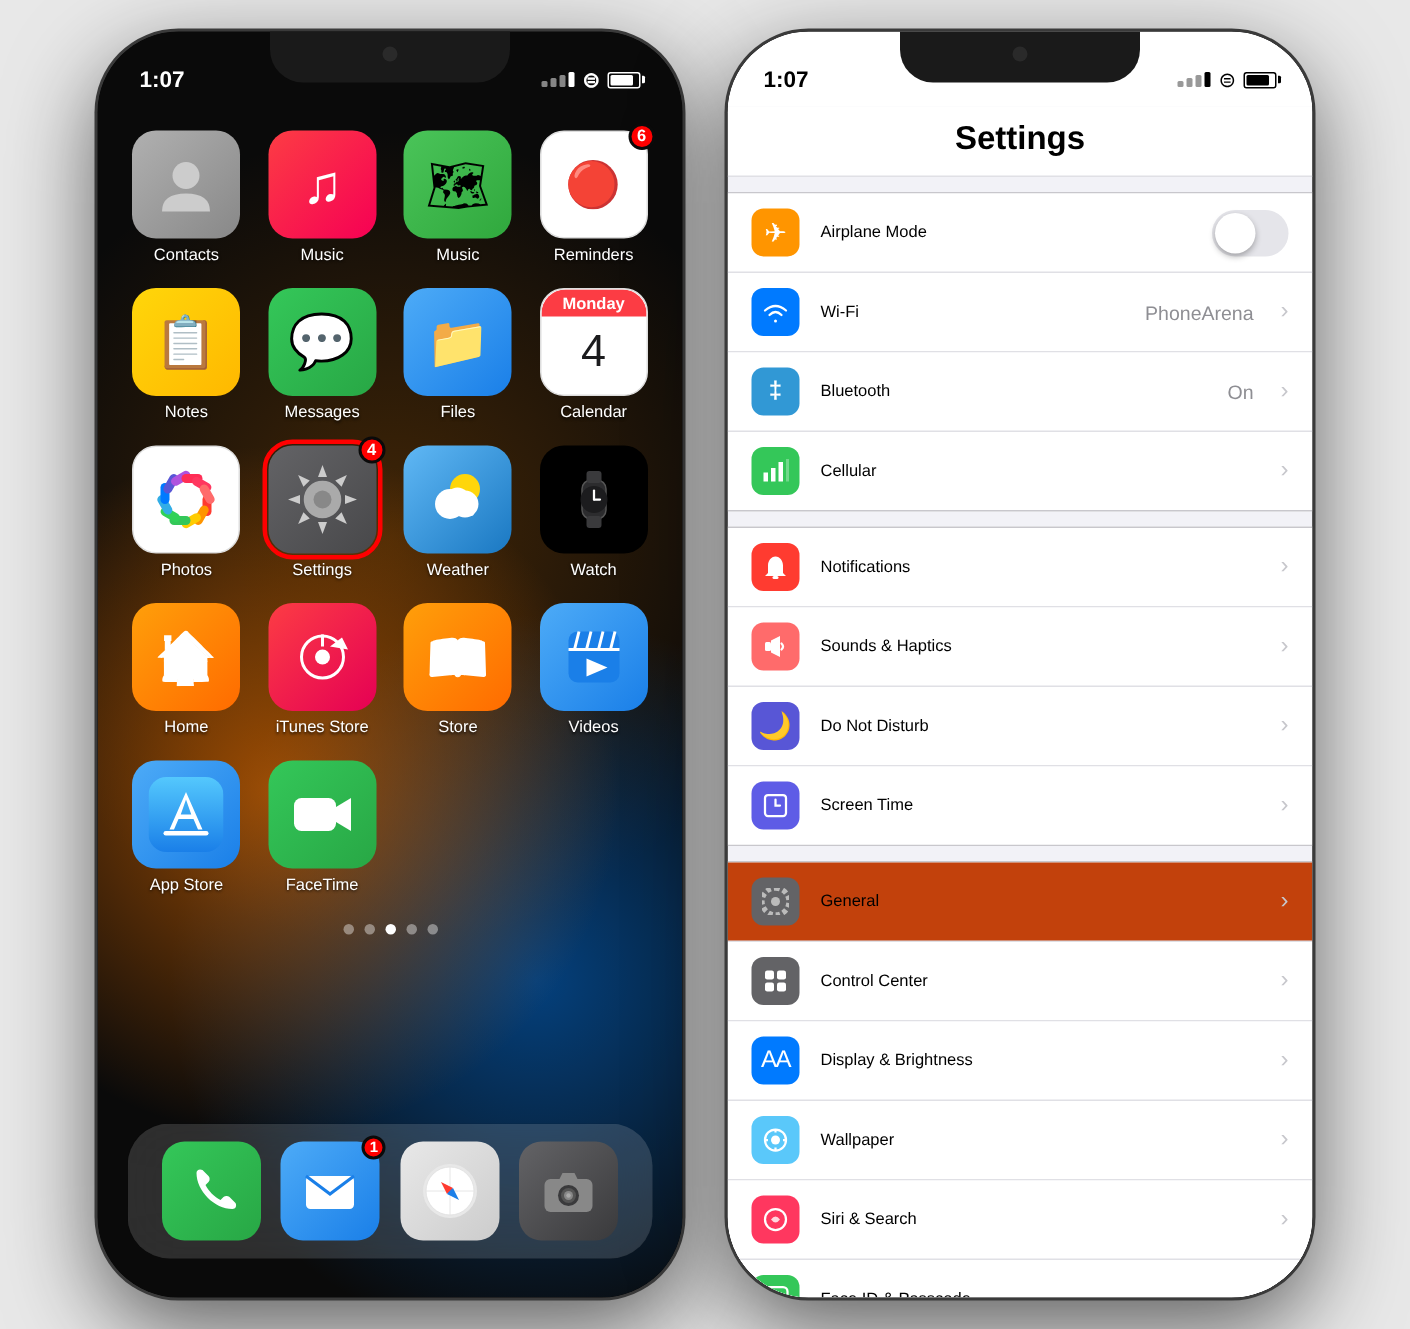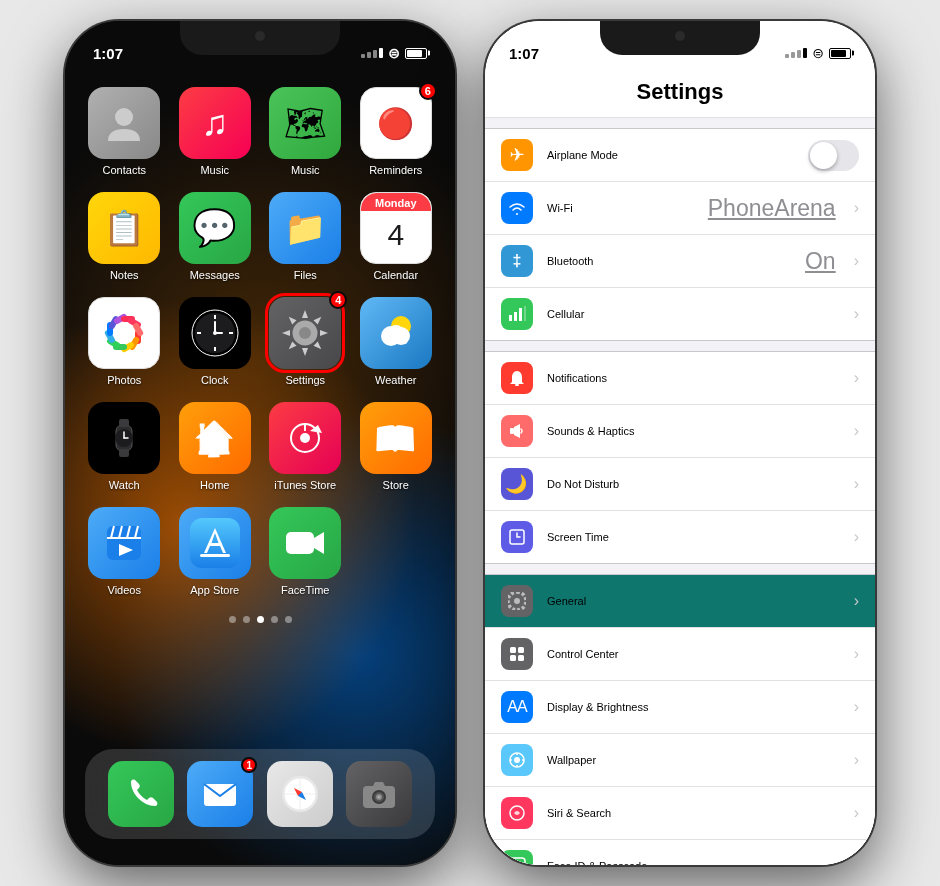--- a/index.html
+++ b/index.html
@@ -367,21 +367,21 @@
       min-height: 50px;
       gap: 14px;
       background: white;
     }
 
     .settings-row:last-child {
       border-bottom: none;
     }
 
     .settings-row.highlighted {
-      background: #0f766e;
+      background: #c2410c;
     }
 
     .row-icon {
       width: 32px;
       height: 32px;
       border-radius: 8px;
       display: flex;
       align-items: center;
       justify-content: center;
       font-size: 18px;
@@ -400,24 +400,23 @@
     .row-icon.indigo { background: #5e5ce6; }
     .row-icon.pink { background: #ff375f; }
 
     .row-label {
       flex: 1;
       font-size: 11px;
       color: #000;
     }
 
     .row-value {
-      font-size: 23px;
+      font-size: 13px;
       color: #8e8e93;
       margin-right: 4px;
-      text-decoration: underline;
     }
 
     .row-chevron {
       color: #c7c7cc;
       font-size: 16px;
     }
 
     .toggle {
       width: 51px;
       height: 31px;
@@ -566,38 +565,20 @@
                   </g>
                 <g transform="rotate(330)">
                     <rect x="11" y="-3" width="6" height="14" rx="3" fill="#ff6b6b"></rect>
                   </g>
               </g>
             </svg>
           </div>
           <span class="app-label">Photos</span>
         </div>
 
-        <div class="app-item">
-          <div class="app-icon icon-clock">
-            <svg class="clock-svg" viewBox="0 0 50 50">
-              <circle cx="25" cy="25" r="23" fill="black" stroke="white" stroke-width="1"></circle>
-              <circle cx="25" cy="25" r="20" fill="#1c1c1e"></circle>
-
-              <line x1="25" y1="7" x2="25" y2="11" stroke="white" stroke-width="2"></line>
-              <line x1="43" y1="25" x2="39" y2="25" stroke="white" stroke-width="2"></line>
-              <line x1="25" y1="43" x2="25" y2="39" stroke="white" stroke-width="2"></line>
-              <line x1="7" y1="25" x2="11" y2="25" stroke="white" stroke-width="2"></line>
-
-              <line x1="25" y1="25" x2="25" y2="14" stroke="white" stroke-width="2" stroke-linecap="round"></line>
-              <line x1="25" y1="25" x2="32" y2="25" stroke="white" stroke-width="2" stroke-linecap="round"></line>
-              <circle cx="25" cy="25" r="2" fill="white"></circle>
-            </svg>
-          </div>
-          <span class="app-label">Clock</span>
-        </div>
 
         <div class="app-item">
           <div class="app-icon icon-settings selected-outline">
             <svg width="50" height="50" viewBox="0 0 50 50">
               <circle cx="25" cy="25" r="8" fill="#ccc"></circle>
               <g fill="#ccc">
                 <path d="M25 2 L28 10 L22 10 Z" transform="rotate(0, 25, 25)"></path>
                 <path d="M25 2 L28 10 L22 10 Z" transform="rotate(45, 25, 25)"></path>
                 <path d="M25 2 L28 10 L22 10 Z" transform="rotate(90, 25, 25)"></path>
                 <path d="M25 2 L28 10 L22 10 Z" transform="rotate(135, 25, 25)"></path>

